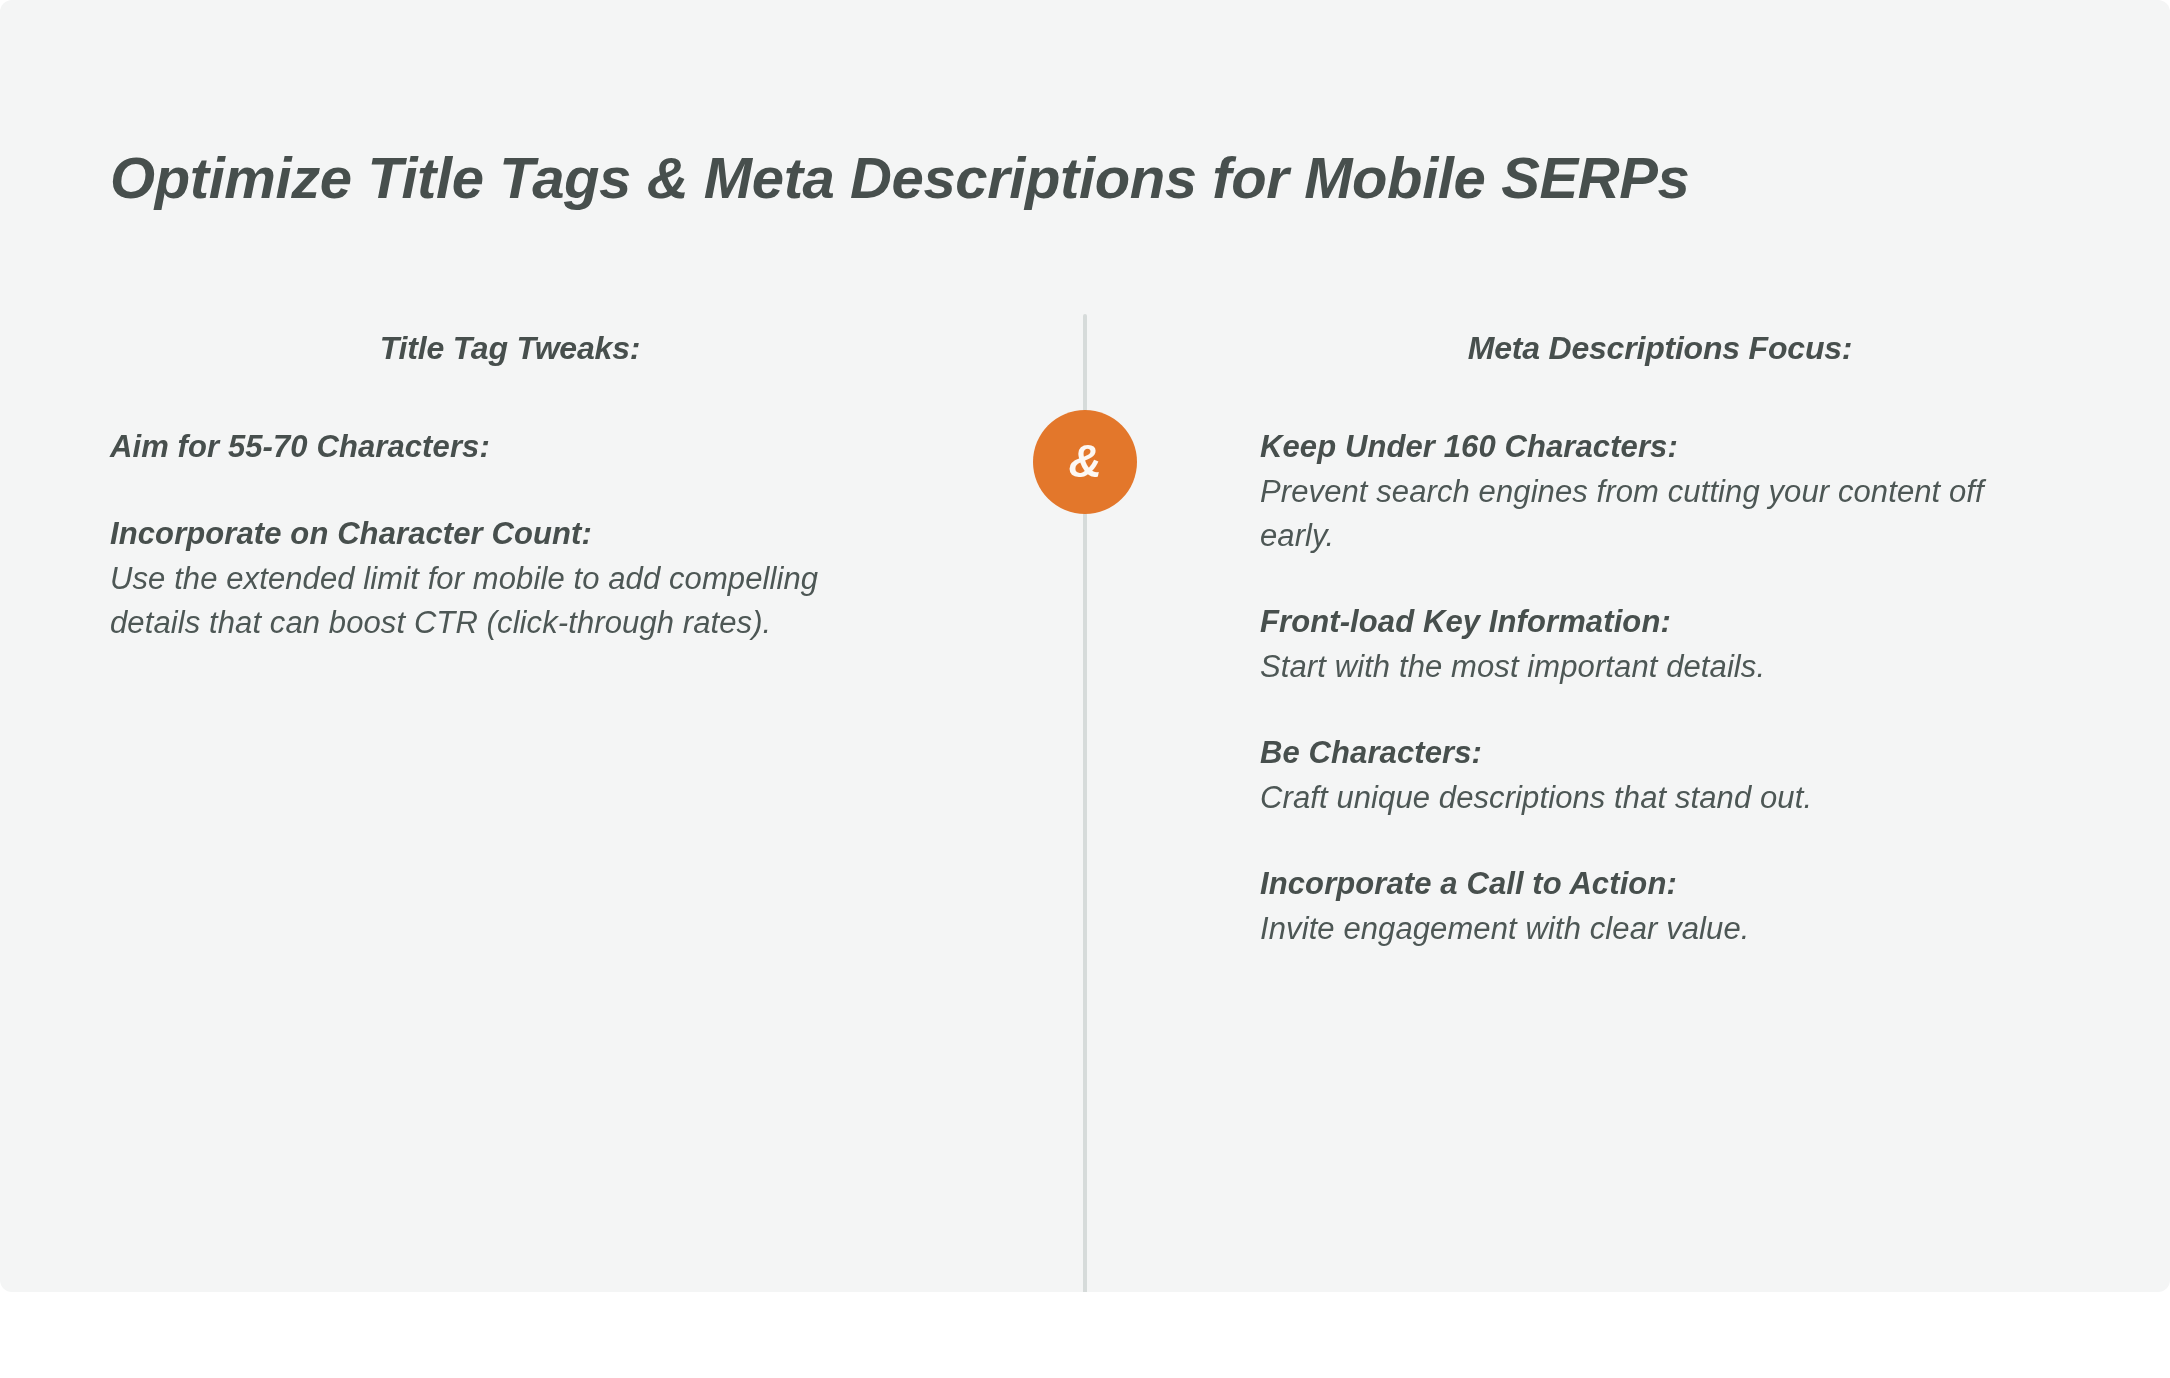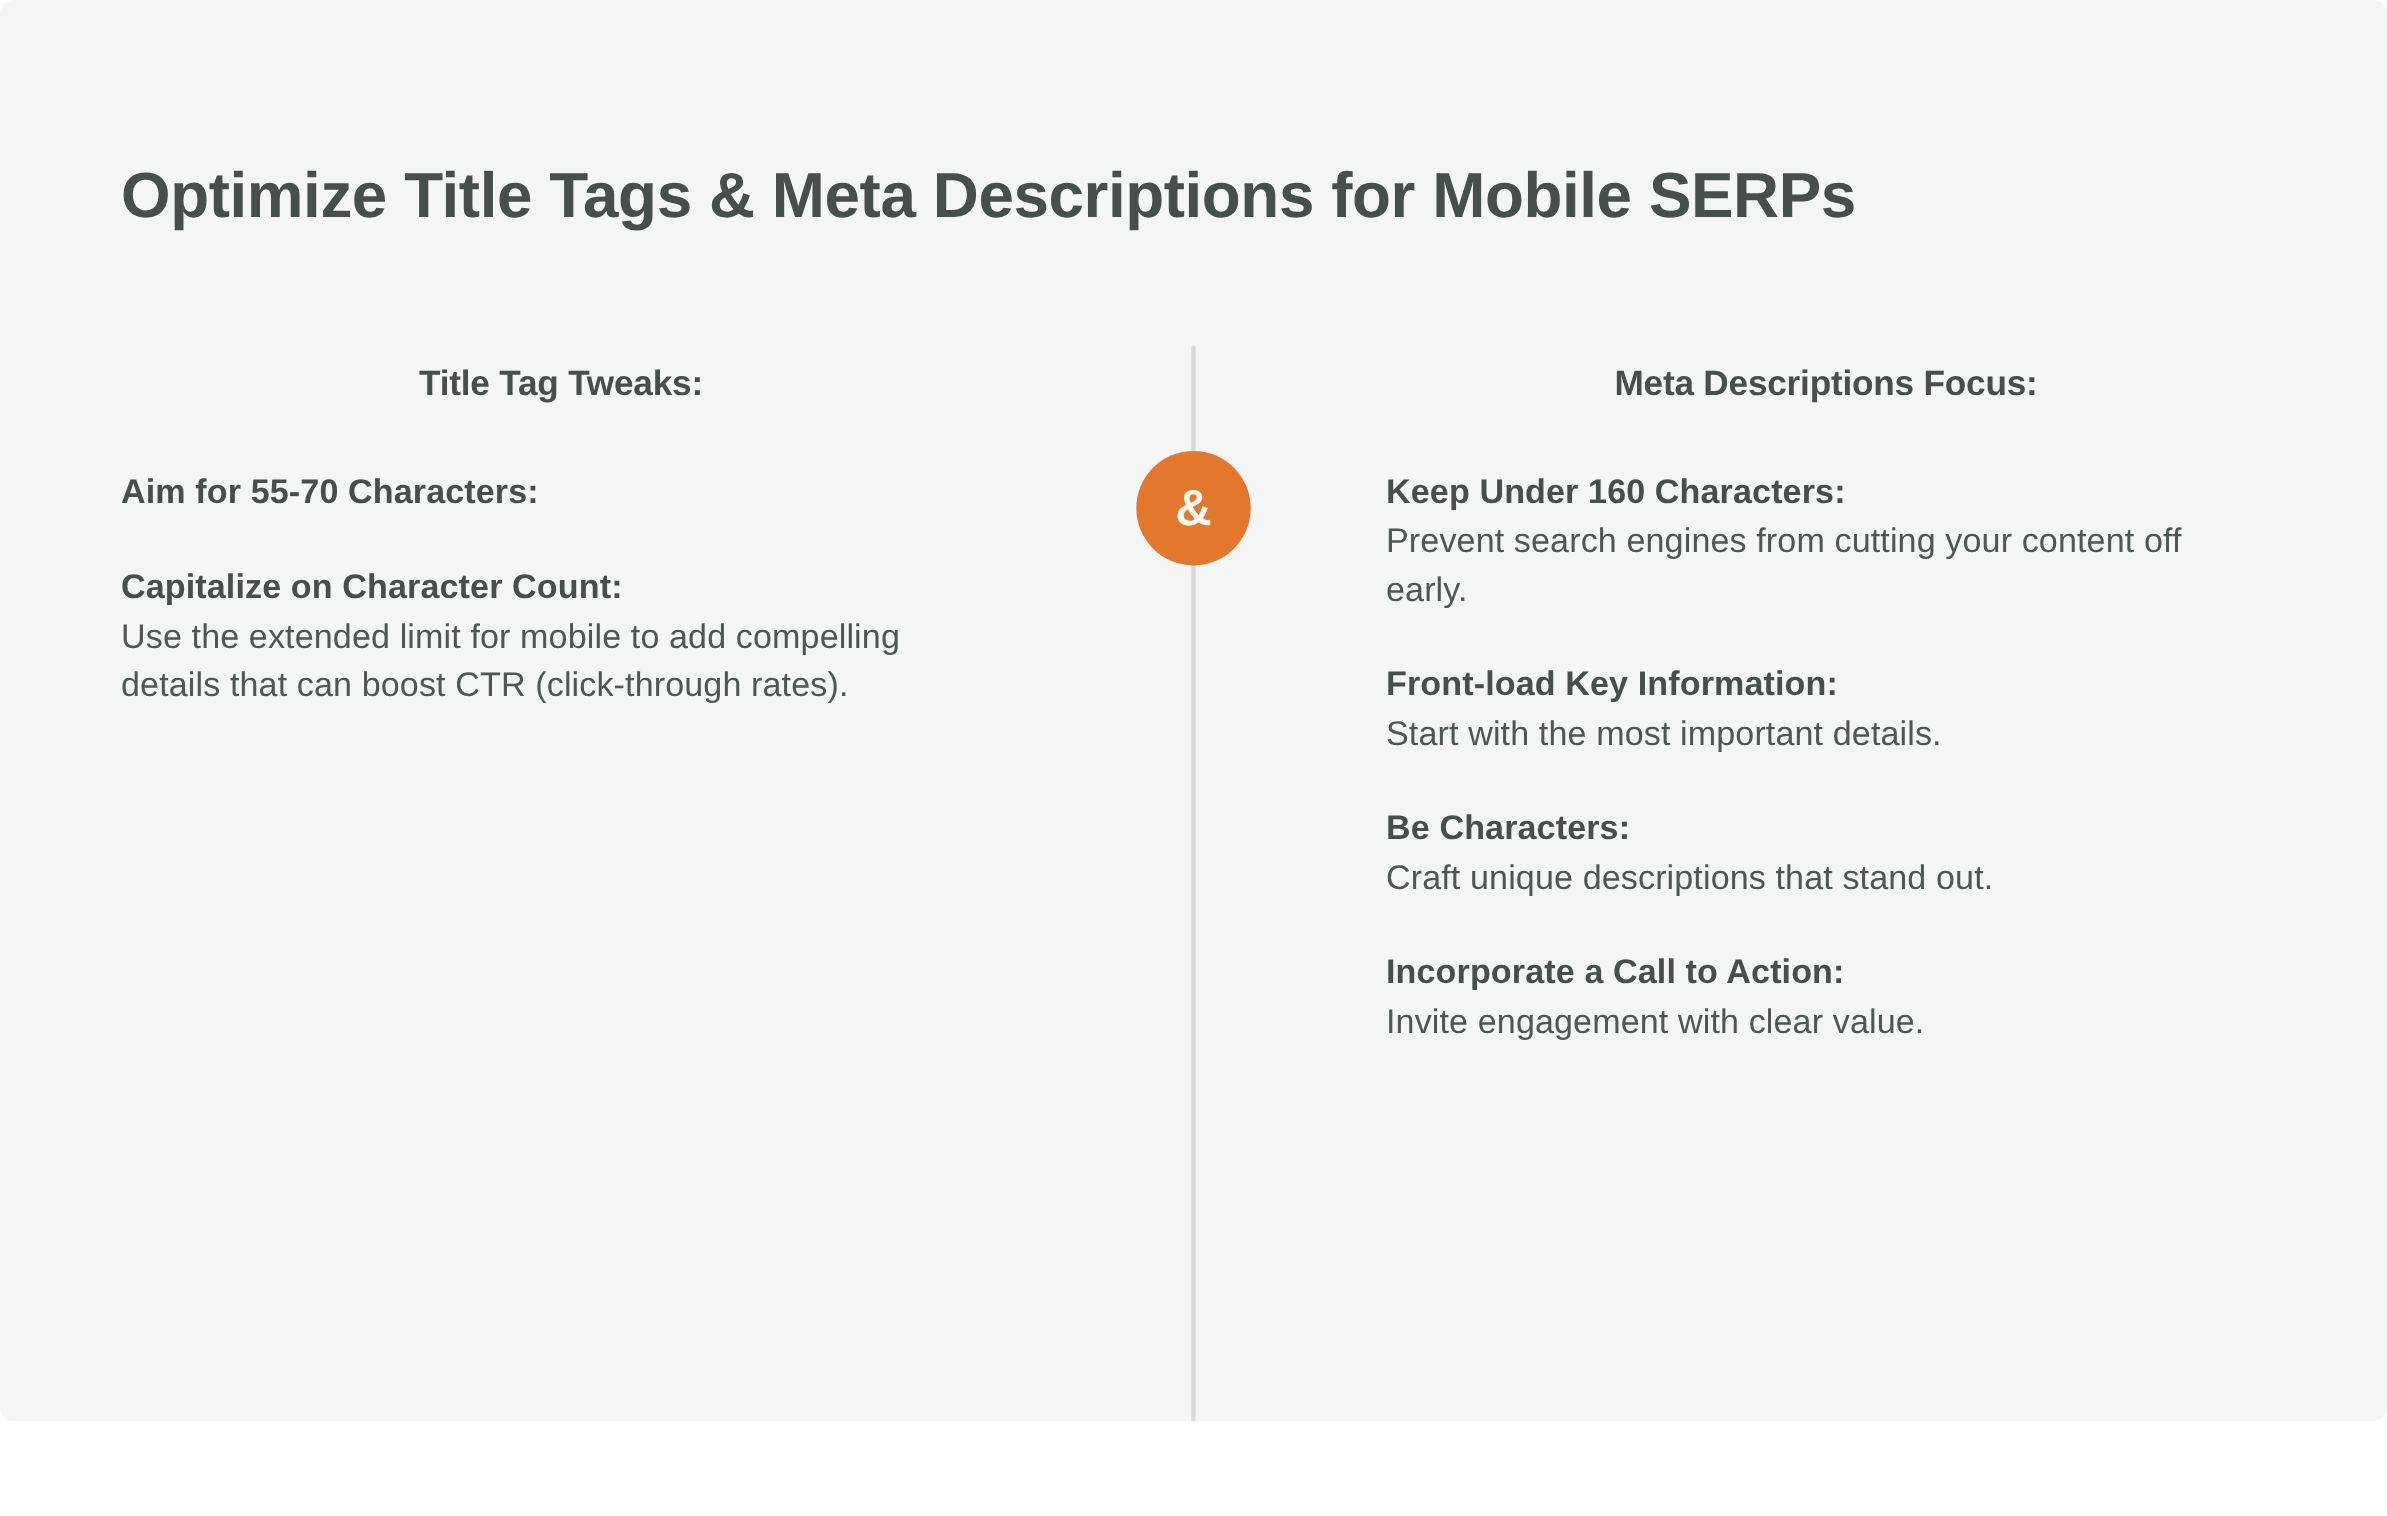--- a/index.html
+++ b/index.html
@@ -15,20 +15,21 @@
   }
 
   .infographic-card {
     position: relative;
     width: 2170px;
     height: 1292px;
     box-sizing: border-box;
     background: #f4f5f5;
     border-radius: 12px;
     overflow: hidden;
+    font-style: italic;
   }
 
   .page-title {
     position: absolute;
     left: 110px;
     top: 108px;
     width: 1960px;
     font-size: 58px;
     font-weight: 700;
     letter-spacing: -0.4px;
@@ -134,21 +135,21 @@
   <div class="columns">
 
     <section class="column column-left">
       <h2 class="column-heading">Title Tag Tweaks:</h2>
 
       <div class="item">
         <div class="item-title">Aim for 55-70 Characters:</div>
       </div>
 
       <div class="item">
-        <div class="item-title">Capitalize on Character Count:</div>
+        <div class="item-title">Incorporate on Character Count:</div>
         <div class="item-body">Use the extended limit for mobile to add compelling details that can boost CTR (click-through rates).</div>
       </div>
     </section>
 
     <section class="column column-right">
       <h2 class="column-heading">Meta Descriptions Focus:</h2>
 
       <div class="item">
         <div class="item-title">Keep Under 160 Characters:</div>
         <div class="item-body">Prevent search engines from cutting your content off early.</div>

